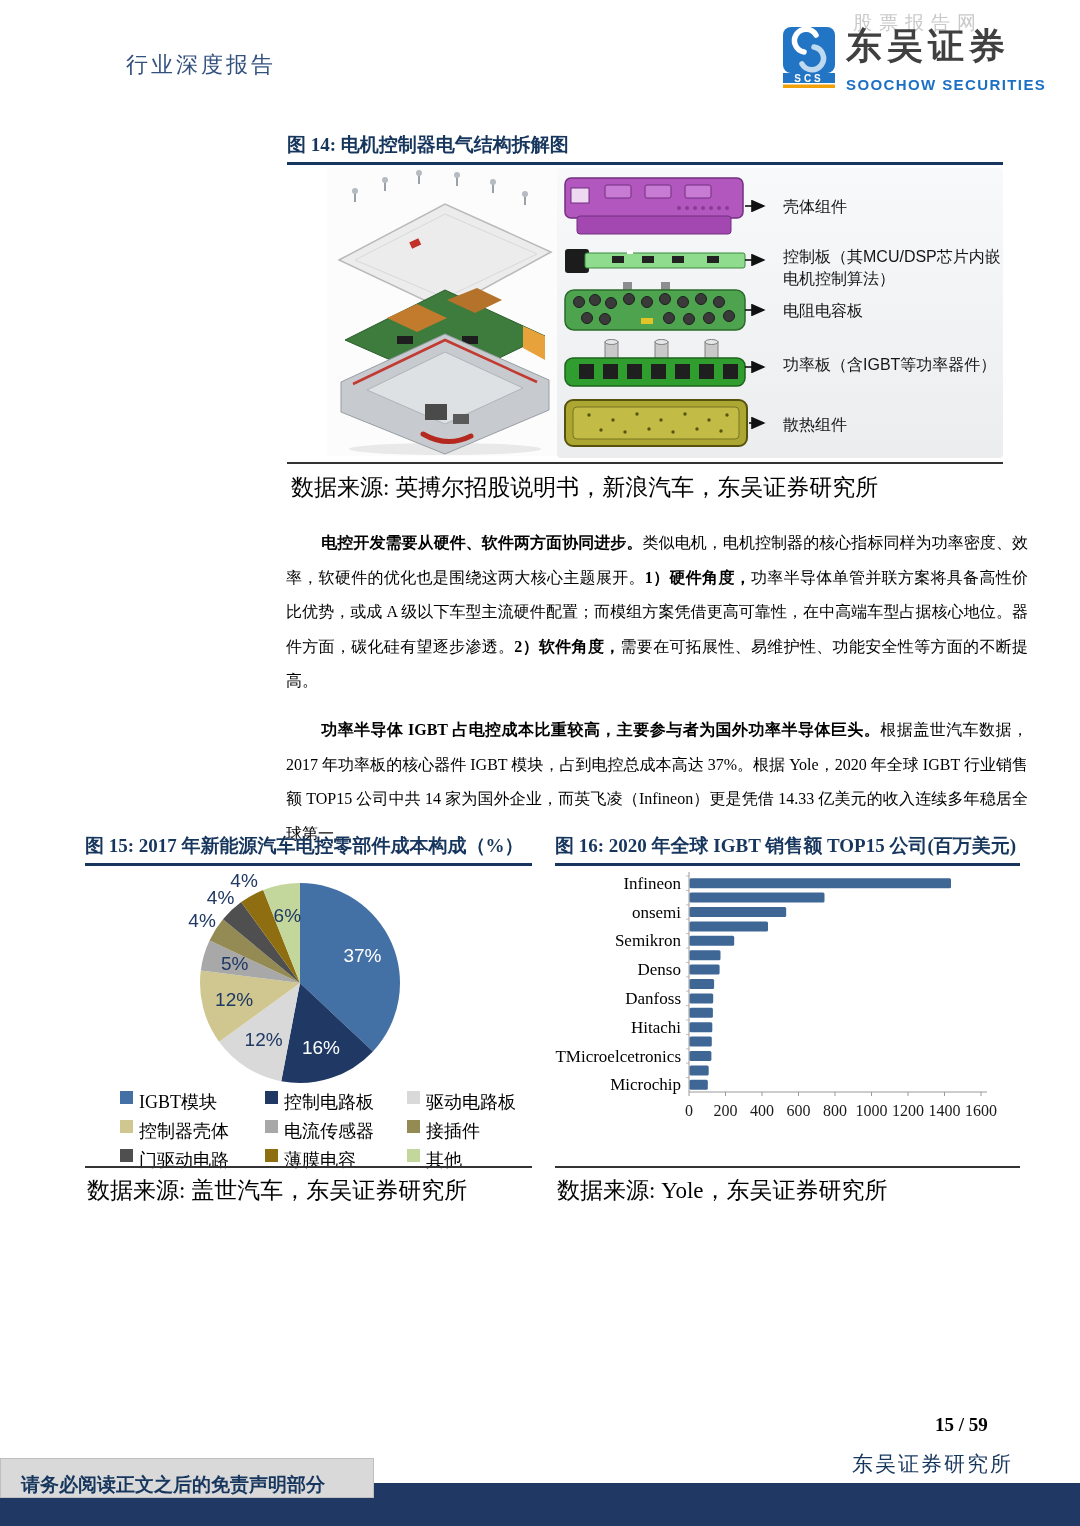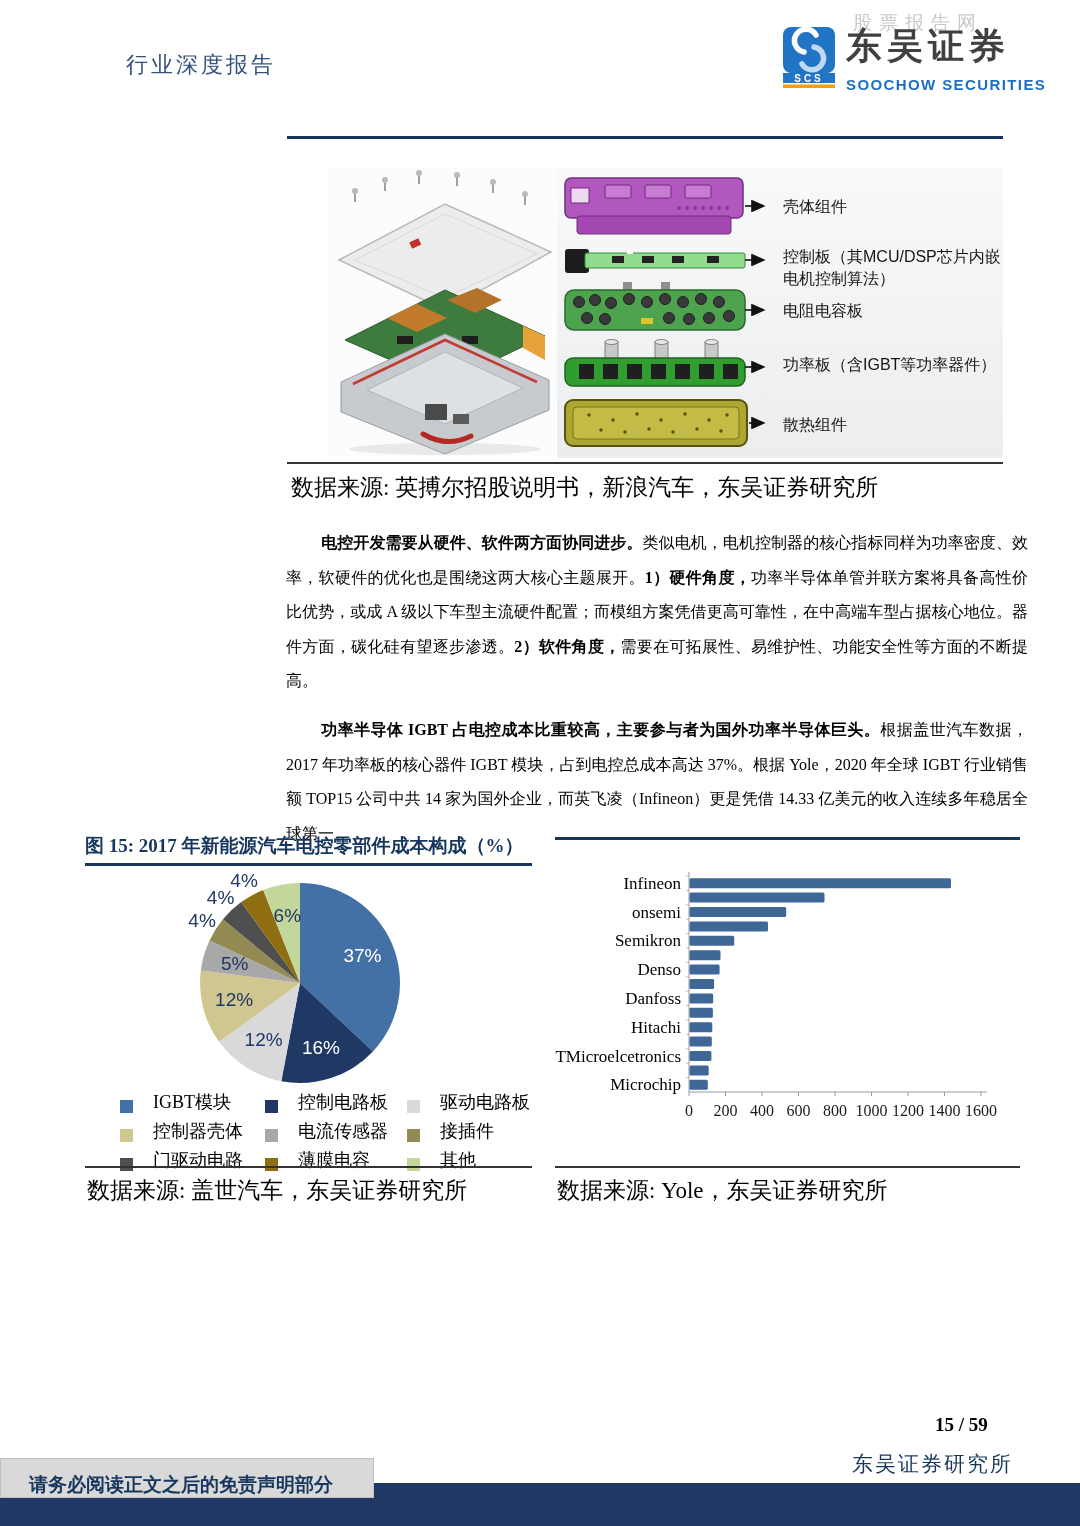--- a/index.html
+++ b/index.html
@@ -40,30 +40,30 @@
   .fig15{left:85px;top:833px;width:447px;}
   .fig16{left:555px;top:833px;width:465px;}
   .fig15 .chart,.fig16 .chart{position:absolute;left:0;top:35px;}
   .fig15 .thin-rule{position:absolute;top:333px;width:447px;}
   .fig16 .thin-rule{position:absolute;top:333px;width:465px;}
   .fig15 .fig-source{position:absolute;top:342px;left:2px;}
   .fig16 .fig-source{position:absolute;top:342px;left:2px;}
 
   .pie-legend{position:absolute;left:35px;top:258px;width:412px;display:grid;
               grid-template-columns:145px 142px auto;row-gap:7px;}
-  .legend-item{display:flex;align-items:flex-end;gap:20px;font-size:18px;line-height:22px;}
+  .legend-item{display:flex;align-items:flex-start;gap:6px;font-size:18px;line-height:22px;}
   .legend-sq{width:13px;height:13px;flex:0 0 13px;display:inline-block;}
 
   
   .page-num{left:935px;top:1414px;font-size:19px;font-weight:bold;}
   .institute{left:852px;top:1450px;font-size:21px;color:#17365d;letter-spacing:2px;}
   .footer-bar{left:0;top:1483px;width:1080px;height:43px;background:#1f3864;}
   .disclaimer-box{left:0;top:1458px;width:374px;height:40px;background:#d9d9d9;
                   border:1px solid #bfbfbf;box-sizing:border-box;display:flex;align-items:center;}
-  .disclaimer-box span{font-size:19px;font-weight:bold;color:#17365d;padding-left:28px;margin-top:13px;}
+  .disclaimer-box span{font-size:19px;font-weight:bold;color:#17365d;padding-left:20px;margin-top:13px;}
 </style>
 </head>
 <body>
 
 <div class="page">
 
   <div class="abs watermark">股票报告网</div>
   <div class="abs report-type">行业深度报告</div>
 
   <div class="abs logo">
@@ -75,20 +75,21 @@
       <text x="27" y="56" text-anchor="middle" font-size="10" font-weight="bold" fill="#fff" letter-spacing="3" font-family="Liberation Sans, sans-serif">SCS</text>
       <rect x="1" y="58.5" width="52" height="3.5" fill="#F2A007"></rect>
     </svg>
     <div>
       <div class="brand-cn">东吴证券</div>
       <div class="brand-en">SOOCHOW SECURITIES</div>
     </div>
   </div>
 
   <section class="abs fig14">
+    <div class="fig-title">图 14: 电机控制器电气结构拆解图</div>
     <div class="fig-rule"></div>
 
     <div class="fig14-img">
 
       <svg class="photo-left" width="235" height="288" viewBox="0 0 235 288">
         <rect width="235" height="288" fill="#FCFCFC"></rect>
         <ellipse cx="118" cy="281" rx="96" ry="6" fill="#E9E9E9"></ellipse>
         <g stroke="#9aa0a6" stroke-width="2">
           <line x1="28" y1="24" x2="28" y2="34"></line>
             <line x1="58" y1="13" x2="58" y2="23"></line>
@@ -299,20 +300,21 @@
         <div class="legend-item">
           <span class="legend-sq" style="background: rgb(195, 214, 155);"></span>
           <span>其他</span>
         </div>
       </div>
     <div class="thin-rule"></div>
     <div class="fig-source">数据来源: 盖世汽车，东吴证券研究所</div>
   </section>
 
   <section class="abs fig16">
+    <div class="fig-title">图 16: 2020 年全球 IGBT 销售额 TOP15 公司(百万美元)</div>
     <div class="fig-rule"></div>
     <svg id="bar-svg" class="chart" width="465" height="265">
         <line x1="134" y1="4" x2="134" y2="224" stroke="#9a9a9a" stroke-width="1"></line>
         <line x1="134" y1="224" x2="432" y2="224" stroke="#9a9a9a" stroke-width="1"></line>
         <line x1="134" y1="224" x2="134" y2="228" stroke="#9a9a9a" stroke-width="1"></line>
         <text x="134" y="248" text-anchor="middle" font-size="16" fill="#1a1a1a" font-family="Liberation Serif, serif">0</text>
         <line x1="170.5" y1="224" x2="170.5" y2="228" stroke="#9a9a9a" stroke-width="1"></line>
         <text x="170.5" y="248" text-anchor="middle" font-size="16" fill="#1a1a1a" font-family="Liberation Serif, serif">200</text>
         <line x1="207" y1="224" x2="207" y2="228" stroke="#9a9a9a" stroke-width="1"></line>
         <text x="207" y="248" text-anchor="middle" font-size="16" fill="#1a1a1a" font-family="Liberation Serif, serif">400</text>

